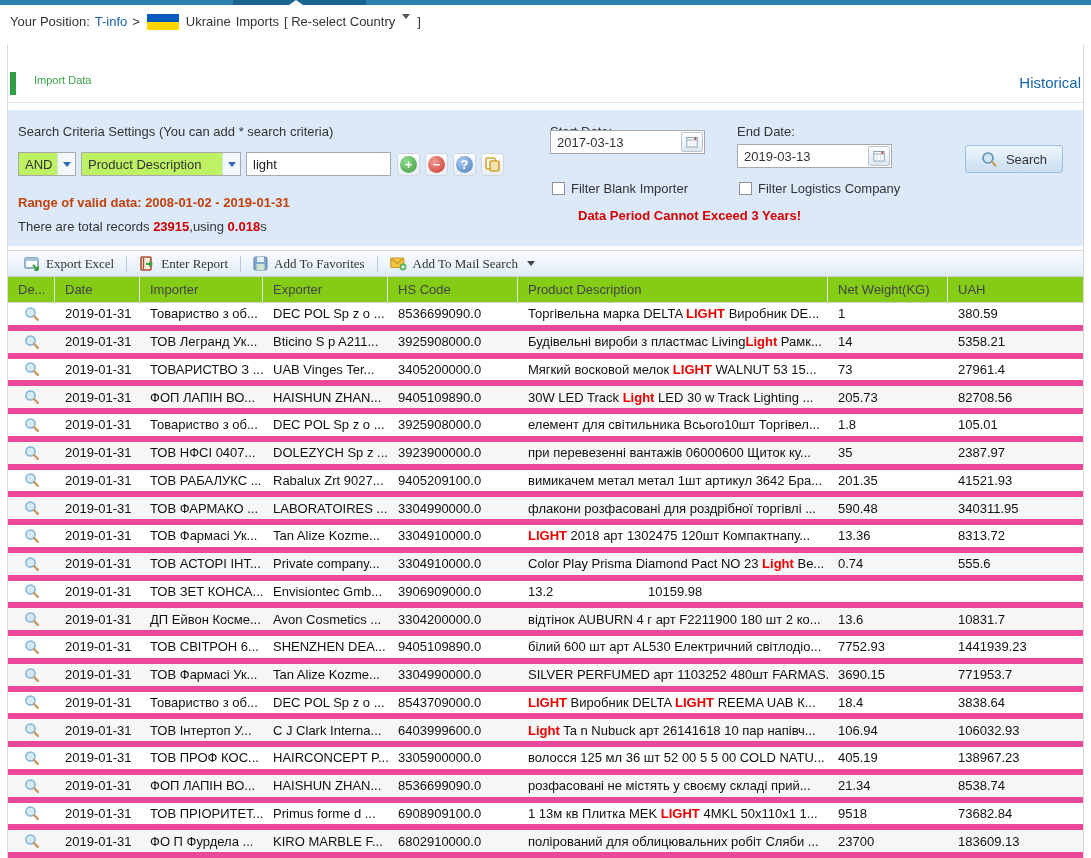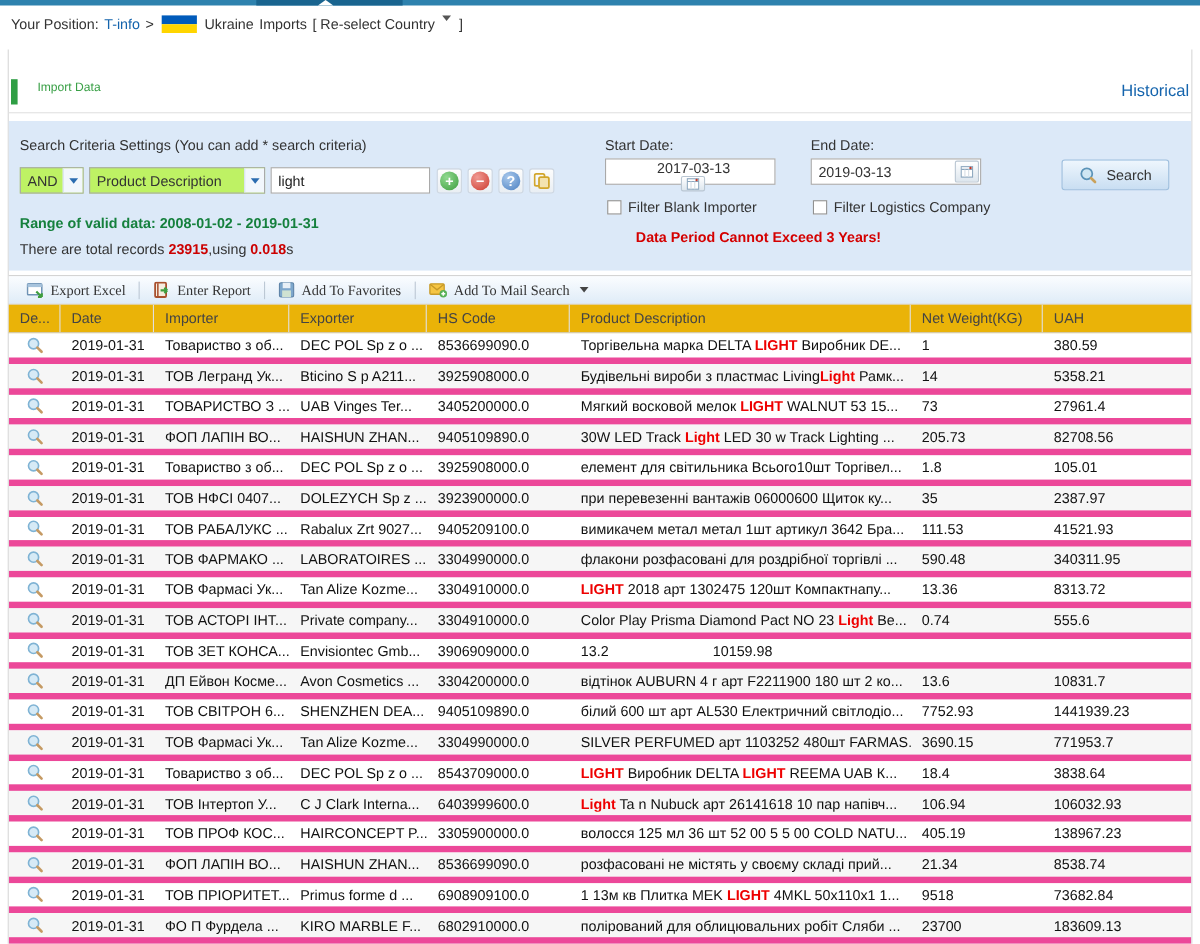--- a/index.html
+++ b/index.html
@@ -35,33 +35,33 @@
   .sel .arrow i { width:0; height:0; border-left:4px solid transparent; border-right:4px solid transparent; border-top:5px solid #2b6cb0; }
   .txt { position:absolute; height:24px; background:#fff; border:1px solid #a9a9a9; padding:0 6px; font-family:inherit; font-size:13px; color:#222; }
   .cbtn { position:absolute; width:23px; height:23px; border-radius:3px; background:linear-gradient(#fdfdfd,#e9eef3); border:1px solid #cfd8e2; display:flex; align-items:center; justify-content:center; cursor:pointer; }
   .circle { width:17px; height:17px; border-radius:50%; color:#fff; font-weight:bold; font-size:13px; line-height:17px; text-align:center; }
   .c-green { background:radial-gradient(circle at 35% 30%, #8fd98f, #3f9e3f); }
   .c-red { background:radial-gradient(circle at 35% 30%, #f09a93, #cc3a2e); }
   .c-blue { background:radial-gradient(circle at 35% 30%, #a9c9ec, #4a7fc1); }
   .datebox { position:absolute; width:155px; height:24px; background:#fff; border:1px solid #a9a9a9; display:flex; align-items:center; justify-content:space-between; padding-left:6px; }
   .calbtn { width:22px; height:20px; margin-right:1px; border:1px solid #b9c6d2; border-radius:2px; background:linear-gradient(#fff,#dde6ee); display:flex; align-items:center; justify-content:center; cursor:pointer; }
   .checkbox { width:13px; height:13px; background:#fff; border:1px solid #919191; display:inline-block; vertical-align:-2px; margin-right:6px; cursor:pointer; }
-  .red-dark { color:#15803d; font-weight:bold; }
+  .red-dark { color:#c2410c; font-weight:bold; }
   .red-warn { color:#d40000; font-weight:bold; }
   .red-num { color:#cc0000; font-weight:bold; }
   #search-btn { position:absolute; left:957px; top:35px; width:98px; height:28px; border:1px solid #9ebfdd; border-radius:3px; background:linear-gradient(#eef6fd,#c9def2); display:flex; align-items:center; justify-content:center; gap:8px; cursor:pointer; color:#333; }
 
   
   #toolbar { position:absolute; top:250px; left:8px; width:1075px; height:27px; background:linear-gradient(#fbfdff,#dfecf8); border-top:1px solid #d4d4d4; border-bottom:1px solid #cfcfcf; display:flex; align-items:center; padding-left:8px; }
   .tbtn { display:flex; align-items:center; gap:6px; padding:0 8px; height:100%; cursor:pointer; color:#333; white-space:nowrap;font-family:Liberation Serif, serif; }
   .tsep { width:1px; height:16px; background:#bcc8d4; margin:0 4px; }
   .dd-arrow { width:0; height:0; border-left:4px solid transparent; border-right:4px solid transparent; border-top:5px solid #444; margin-left:3px; }
 
   
-  #thead { position:absolute; top:277px; left:8px; width:1075px; height:26px; background:#eab308; border-bottom:1px solid #d0d0d0; display:flex; color:#444; }
+  #thead { position:absolute; top:277px; left:8px; width:1075px; height:26px; background:#84cc16; border-bottom:1px solid #d0d0d0; display:flex; color:#444; }
   #thead .hc { display:flex; align-items:center; padding-left:10px; border-right:1px solid #e0e0e0; cursor:pointer; }
   #tbody { position:absolute; top:303px; left:8px; width:1075px; height:555px; overflow:hidden; }
   .row { display:flex; height:27.75px; align-items:center; background:#fff; border-bottom:6px solid #ec4899; color:#111; cursor:default; }
   .row.alt { background:#f6f6f6; }
   .cell { padding-left:10px; white-space:nowrap; overflow:hidden; }
   .c0 { width:47px; display:flex; justify-content:center; padding-left:0; flex:none; }
   .c1 { width:85px; flex:none; }
   .c2 { width:123px; flex:none; }
   .c3 { width:125px; flex:none; }
   .c4 { width:130px; flex:none; }
@@ -132,21 +132,21 @@
       <div class="circle c-blue">?</div>
     </div>
   <div class="cbtn" style="left:473px; top:43px;">
     <svg width="15" height="15" viewBox="0 0 15 15">
       <rect x="1" y="1" width="9" height="11" rx="1.5" fill="none" stroke="#d2a62c" stroke-width="1.6"></rect>
       <rect x="5" y="4" width="9" height="10" rx="1.5" fill="#f4e3b0" stroke="#d2a62c" stroke-width="1.6"></rect>
     </svg>
   </div>
 
   <div class="p-label" style="left:542px; top:14px;">Start Date:</div>
-  <div class="datebox" style="left:542px; top:34px;flex-direction:column;">
+  <div class="datebox" style="left:542px; top:20px;">
     <span>2017-03-13</span>
     <span class="calbtn">
       <svg width="12" height="12" viewBox="0 0 12 12">
           <rect x="0.8" y="1.5" width="10.4" height="9.5" fill="#fff" stroke="#8aa5bd"></rect>
           <line x1="0.8" y1="4" x2="11.2" y2="4" stroke="#8aa5bd"></line>
           <line x1="4.2" y1="4" x2="4.2" y2="11" stroke="#d6dee6"></line>
           <line x1="7.6" y1="4" x2="7.6" y2="11" stroke="#d6dee6"></line>
           <circle cx="9.3" cy="2.7" r="1.1" fill="#c0392b"></circle>
         </svg>
     </span>
@@ -335,21 +335,21 @@
         <svg class="mag" width="16" height="16" viewBox="0 0 16 16">
           <circle cx="6.5" cy="6.5" r="4.6" fill="#d6eaf6" stroke="#7fb3d4" stroke-width="1.5"></circle>
           <line x1="10" y1="10" x2="13.8" y2="13.8" stroke="#c59a63" stroke-width="2.4" stroke-linecap="round"></line>
         </svg>
       </div>
       <div class="cell c1">2019-01-31</div>
       <div class="cell c2">ТОВ РАБАЛУКС ...</div>
       <div class="cell c3">Rabalux Zrt 9027...</div>
       <div class="cell c4">9405209100.0</div>
       <div class="cell c5"><span>вимикачем метал метал 1шт артикул 3642 Бра...</span></div>
-      <div class="cell c6">111.53</div>
+      <div class="cell c6">201.35</div>
       <div class="cell c7">41521.93</div>
     </div>
     <div class="row alt">
       <div class="cell c0">
         <svg class="mag" width="16" height="16" viewBox="0 0 16 16">
           <circle cx="6.5" cy="6.5" r="4.6" fill="#d6eaf6" stroke="#7fb3d4" stroke-width="1.5"></circle>
           <line x1="10" y1="10" x2="13.8" y2="13.8" stroke="#c59a63" stroke-width="2.4" stroke-linecap="round"></line>
         </svg>
       </div>
       <div class="cell c1">2019-01-31</div>

